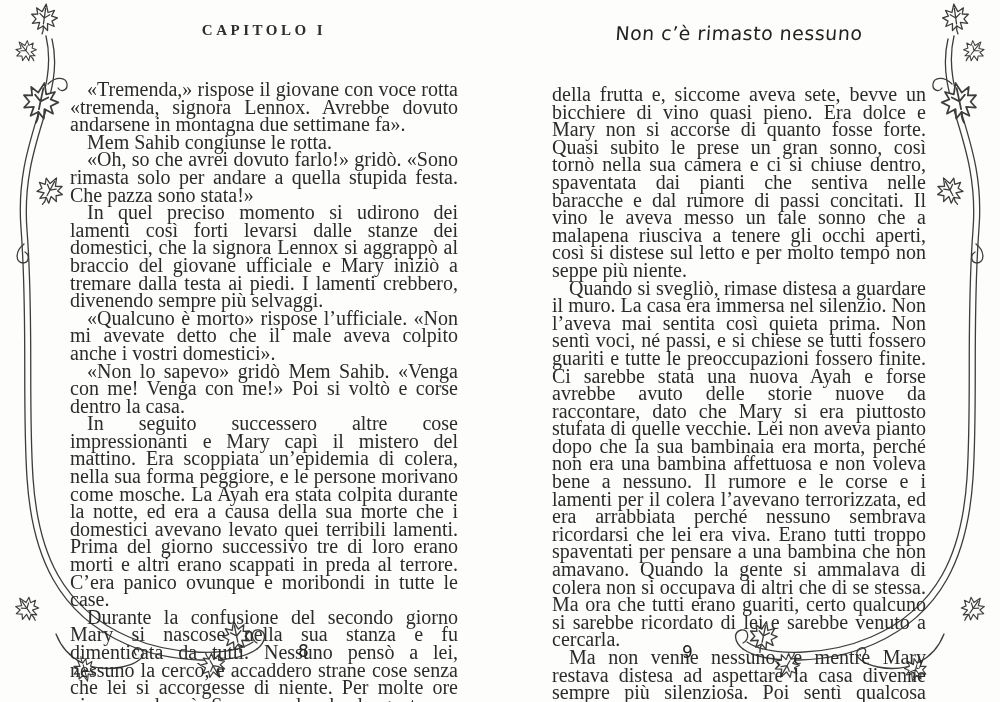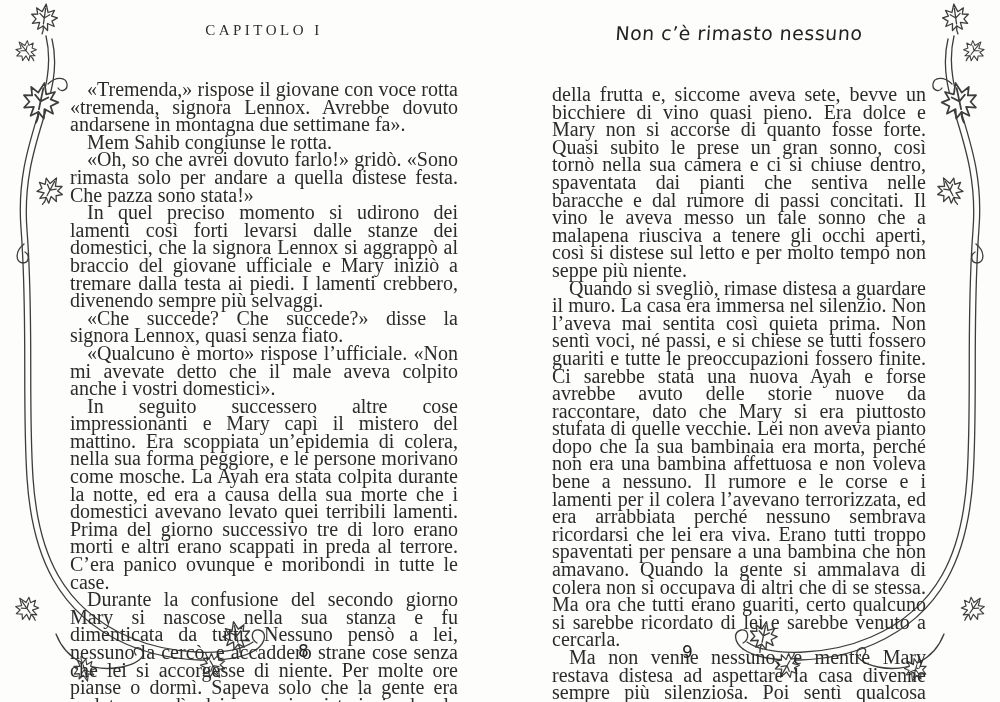--- a/index.html
+++ b/index.html
@@ -6,21 +6,21 @@
   .spread{
     position:relative;width:1000px;height:702px;background:#fdfdfc;
     overflow:hidden;color:#2b2b2b;
     font-family:"Liberation Serif","DejaVu Serif",serif;
   }
   .vines{position:absolute;inset:0;pointer-events:none;}
   .page{position:absolute;top:22px;}
   .page-left{left:70px;width:388px;}
   .page-right{left:552px;width:374px;}
   .chapter-header{
-    margin:0;text-align:center;font-weight:normal;font-size:15px;
+    margin:0;text-align:center;font-weight:bold;font-size:15px;
     letter-spacing:3.5px;color:#2e2e2e;
     font-family:"Liberation Serif","DejaVu Serif",serif;
   }
   .hand{
     font-family:"DejaVu Sans","Liberation Sans",sans-serif;
     font-weight:500;color:#222;
   }
   .running-header{
     margin:0;text-align:center;font-weight:normal;font-size:19px;
     letter-spacing:0.5px;transform:skewX(-4deg);
@@ -77,24 +77,24 @@
     <g transform="translate(1000,0) scale(-1,1)">
       <use href="#vineL"></use>
     </g>
   </svg>
 
   <section class="page page-left">
     <h2 class="chapter-header">CAPITOLO I</h2>
     <div class="body">
         <p>«Tremenda,» rispose il giovane con voce rotta «tremenda, signora Lennox. Avrebbe dovuto andarsene in montagna due settimane fa».</p>
         <p>Mem Sahib congiunse le rotta.</p>
-        <p>«Oh, so che avrei dovuto farlo!» gridò. «Sono rimasta solo per andare a quella distese festa. Che pazza sono stata!»</p>
+        <p>«Oh, so che avrei dovuto farlo!» gridò. «Sono rimasta solo per andare a quella stupida festa. Che pazza sono stata!»</p>
         <p>In quel preciso momento si udirono dei lamenti così forti levarsi dalle stanze dei domestici, che la signora Lennox si aggrappò al braccio del giovane ufficiale e Mary iniziò a tremare dalla testa ai piedi. I lamenti crebbero, divenendo sempre più selvaggi.</p>
-        <p>«Che succede? Che succede?» disse la signora Lennox, quasi senza fiato.</p>
         <p>«Qualcuno è morto» rispose l’ufficiale. «Non mi avevate detto che il male aveva colpito anche i vostri domestici».</p>
+        <p>«Non lo sapevo» gridò Mem Sahib. «Venga con me! Venga con me!» Poi si voltò e corse dentro la casa.</p>
         <p>In seguito successero altre cose impressionanti e Mary capì il mistero del mattino. Era scoppiata un’epidemia di colera, nella sua forma peggiore, e le persone morivano come mosche. La Ayah era stata colpita durante la notte, ed era a causa della sua morte che i domestici avevano levato quei terribili lamenti. Prima del giorno successivo tre di loro erano morti e altri erano scappati in preda al terrore. C’era panico ovunque e moribondi in tutte le case.</p>
         <p>Durante la confusione del secondo giorno Mary si nascose nella sua stanza e fu dimenticata da tutti. Nessuno pensò a lei, nessuno la cercò, e accaddero strane cose senza che lei si accorgesse di niente. Per molte ore pianse o dormì. Sapeva solo che la gente era malata e udì dei rumori misteriosi che la spaventarono. Una volta si avventurò nella sala da pranzo e la trovò vuota, anche se sul tavolo c’erano ancora avanzi di cibo e le sedie e i piatti erano fuori posto come se i commensali si fossero alzati in fretta per qualche motivo. La bambina mangiò dei biscotti e</p>
       </div>
   </section>
 
   <section class="page page-right">
     <h2 class="running-header hand">Non c’è rimasto nessuno</h2>
     <div class="body continuation">
         <p>della frutta e, siccome aveva sete, bevve un bicchiere di vino quasi pieno. Era dolce e Mary non si accorse di quanto fosse forte. Quasi subito le prese un gran sonno, così tornò nella sua camera e ci si chiuse dentro, spaventata dai pianti che sentiva nelle baracche e dal rumore di passi concitati. Il vino le aveva messo un tale sonno che a malapena riusciva a tenere gli occhi aperti, così si distese sul letto e per molto tempo non seppe più niente.</p>
         <p>Quando si svegliò, rimase distesa a guardare il muro. La casa era immersa nel silenzio. Non l’aveva mai sentita così quieta prima. Non sentì voci, né passi, e si chiese se tutti fossero guariti e tutte le preoccupazioni fossero finite. Ci sarebbe stata una nuova Ayah e forse avrebbe avuto delle storie nuove da raccontare, dato che Mary si era piuttosto stufata di quelle vecchie. Lei non aveva pianto dopo che la sua bambinaia era morta, perché non era una bambina affettuosa e non voleva bene a nessuno. Il rumore e le corse e i lamenti per il colera l’avevano terrorizzata, ed era arrabbiata perché nessuno sembrava ricordarsi che lei era viva. Erano tutti troppo spaventati per pensare a una bambina che non amavano. Quando la gente si ammalava di colera non si occupava di altri che di se stessa. Ma ora che tutti erano guariti, certo qualcuno si sarebbe ricordato di lei e sarebbe venuto a cercarla.</p>

